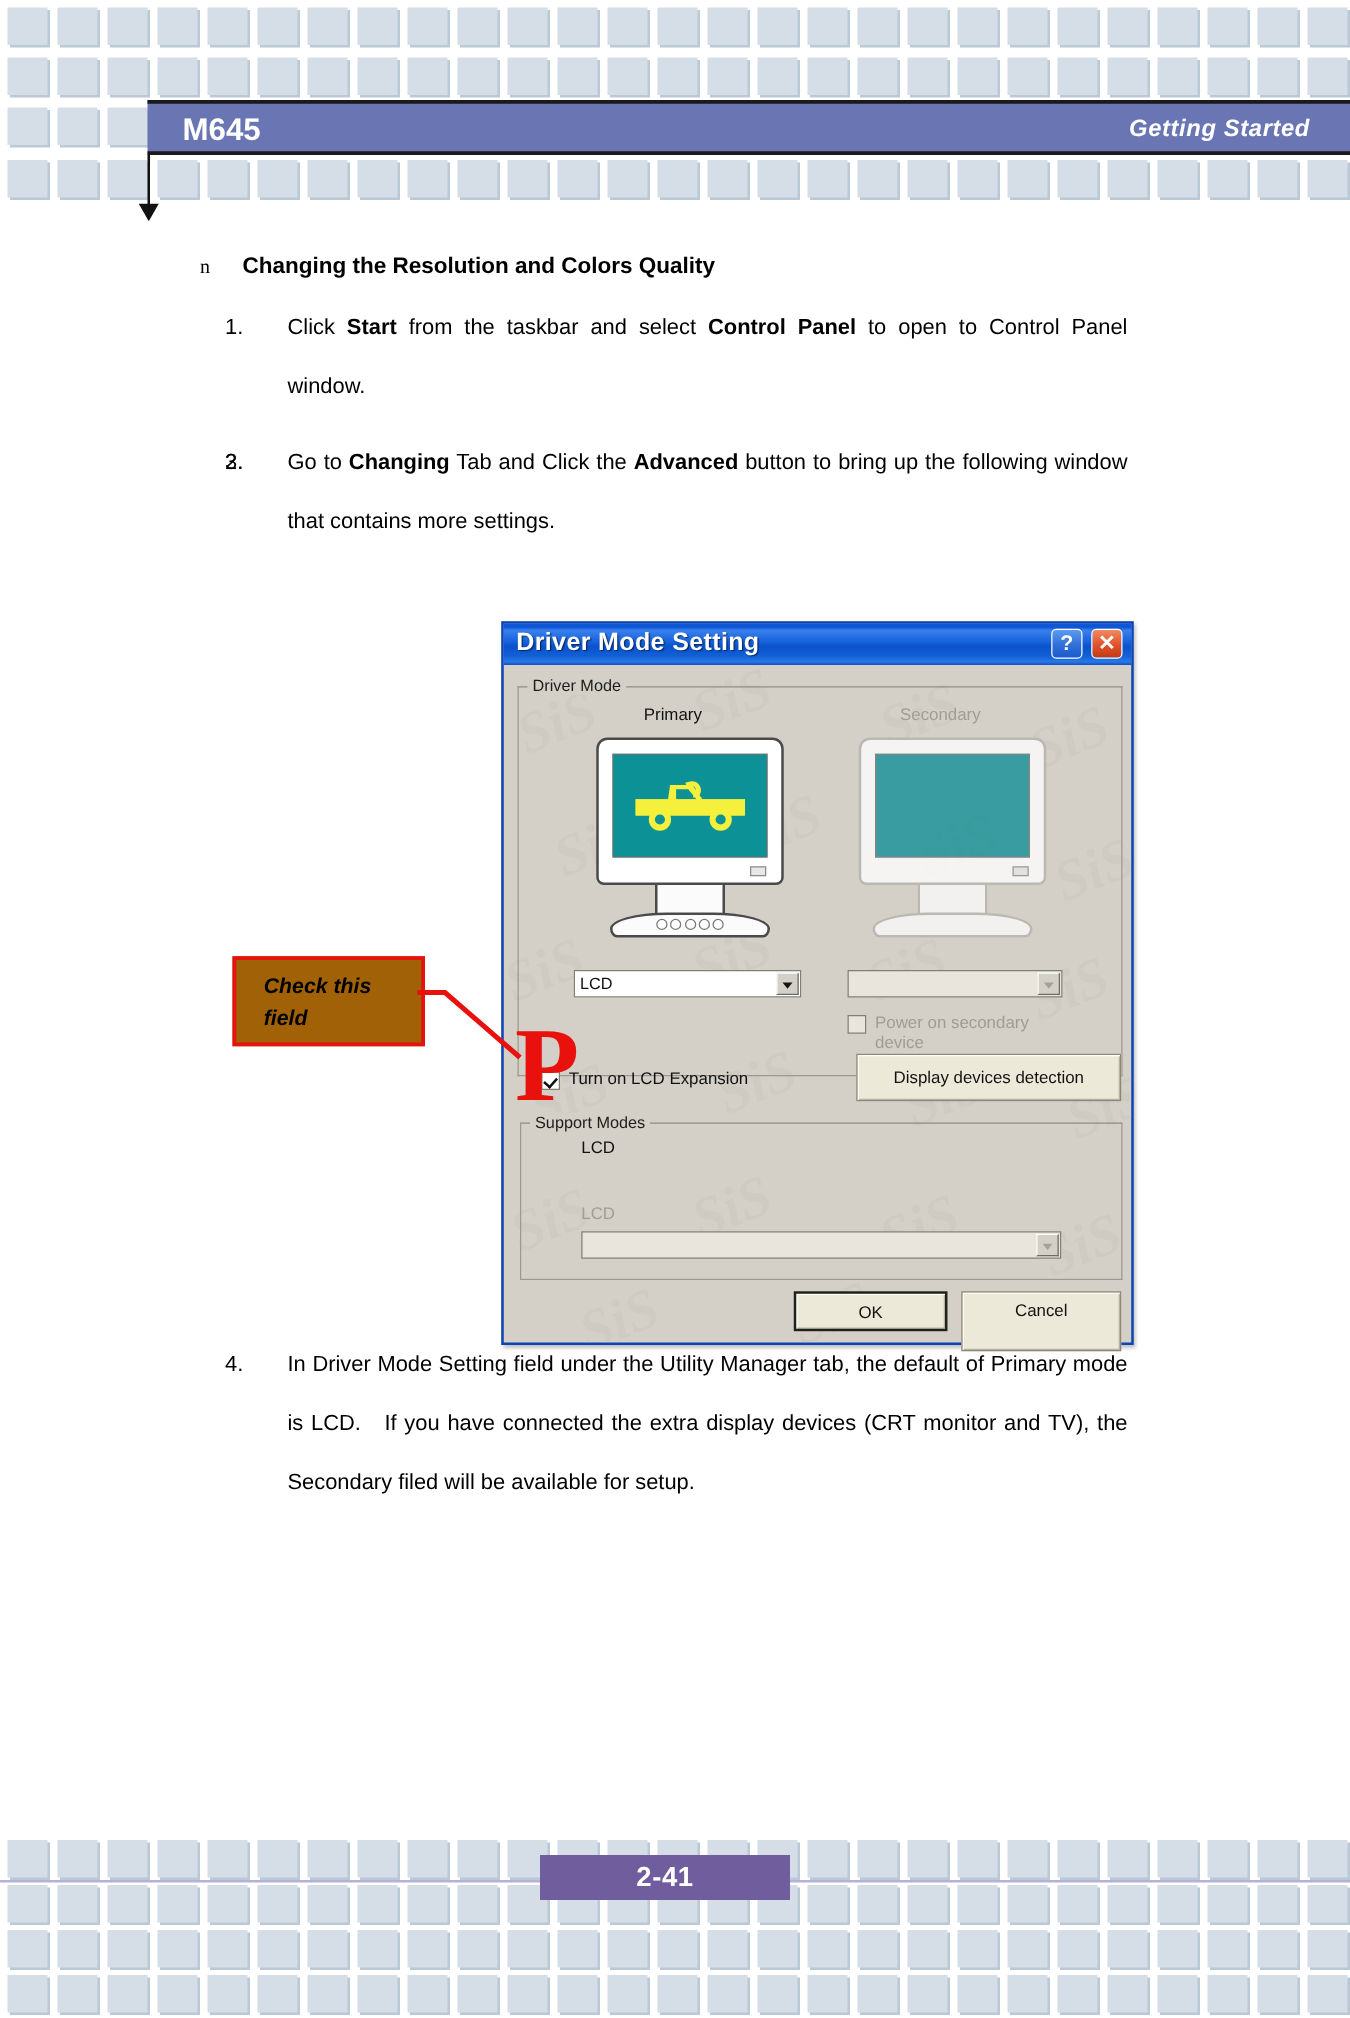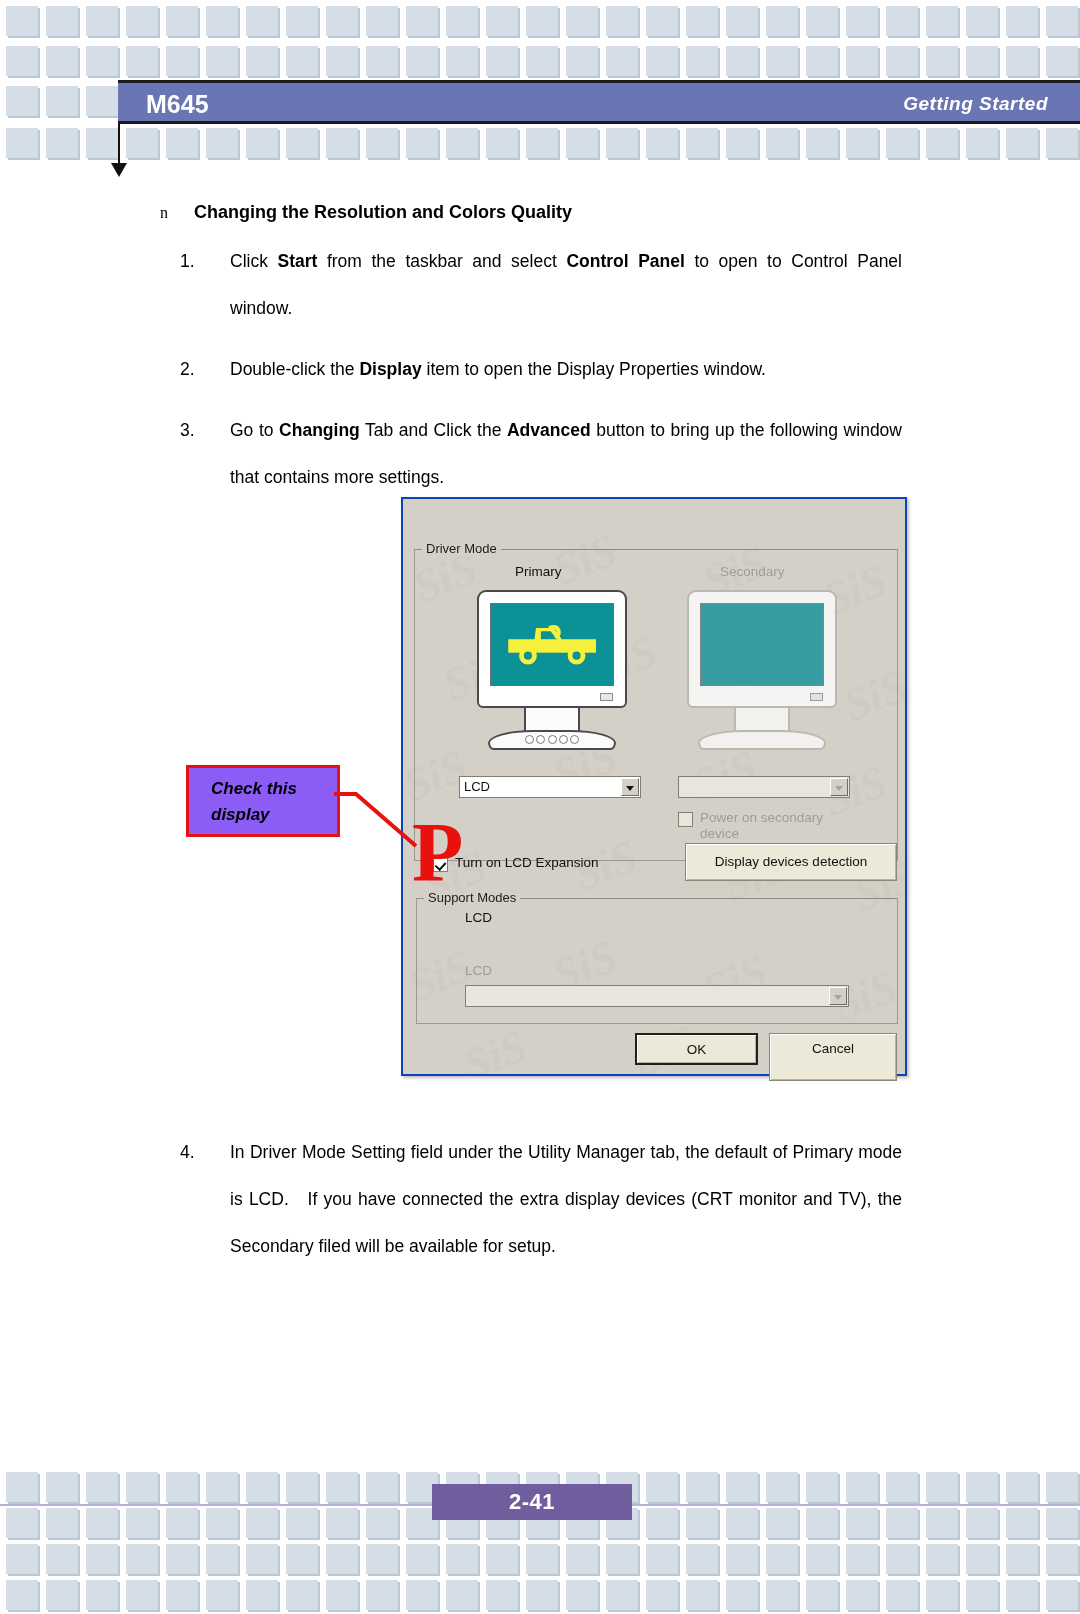--- a/index.html
+++ b/index.html
@@ -411,21 +411,21 @@
   .xpbtn.default { border: 2px solid #20201c; }
 
   
   #callout-box {
     position: absolute;
     left: 186px;
     top: 765px;
     width: 154px;
     height: 72px;
     border: 3px solid #e8110d;
-    background: #8b5cf6;
+    background: #a16207;
     box-sizing: border-box;
     z-index: 7;
   }
   #callout-box .ctext {
     position: absolute;
     left: 22px;
     top: 8px;
     font-size: 17px;
     font-weight: bold;
     font-style: italic;
@@ -599,30 +599,30 @@
 <div id="header-arrow"></div>
 
 <div id="content">
 
   <div class="section-heading">
     <span class="bullet">n</span><span class="htext">Changing the Resolution and Colors Quality</span>
   </div>
 
   <ol class="steps" id="steps-list">
       <li><span class="num">1.</span><span>Click <b>Start</b> from the taskbar and select <b>Control Panel</b> to open to Control Panel window.</span></li>
-      <li><span class="num">2.</span><span>Double-click the <b>Display</b> item to open the Display Properties window.</span></li>
+      <li><span class="num">2.</span></li>
       <li style="margin-bottom: 628px;"><span class="num">3.</span><span>Go to <b>Changing</b> Tab and Click the <b>Advanced</b> button to bring up the following window that contains more settings.</span></li>
       <li><span class="num">4.</span><span>In Driver Mode Setting field under the Utility Manager tab, the default of Primary mode is LCD.&nbsp;&nbsp; If you have connected the extra display devices (CRT monitor and TV), the Secondary filed will be available for setup.</span></li>
     </ol>
 </div>
 
 <div id="callout-box">
   <div class="ctext">
     <div>Check this</div>
-    <div>display</div>
+    <div>field</div>
   </div>
 </div>
 <svg id="callout-pointer" width="100" height="90" viewBox="0 0 100 90">
   <polyline points="4,24 26,24 86,76" fill="none" stroke="#e8110d" stroke-width="4"></polyline>
 </svg>
 <div id="callout-arrowhead">P</div>
 
 <div id="dialog">
 
   <div class="watermark">
@@ -644,20 +644,25 @@
     <span style="left:450px; top:360px;">SiS</span>
     <span style="left:5px;   top:450px;">SiS</span>
     <span style="left:150px; top:440px;">SiS</span>
     <span style="left:300px; top:455px;">SiS</span>
     <span style="left:430px; top:470px;">SiS</span>
     <span style="left:60px;  top:530px;">SiS</span>
     <span style="left:230px; top:525px;">SiS</span>
     <span style="left:380px; top:535px;">SiS</span>
   </div>
 
+  <div id="titlebar">
+    <div class="title">Driver Mode Setting</div>
+    <div class="tb-btn" id="btn-help">?</div>
+    <div class="tb-btn" id="btn-close">✕</div>
+  </div>
 
   <div class="group" id="grp-driver-mode">
     <div class="legend">Driver Mode</div>
 
     <div class="mon-label" style="left:100px; top:14px;">Primary</div>
     <div class="mon-label dim" style="left:305px; top:14px;text-align:center;">Secondary</div>
 
     <div class="monitor" style="left:62px; top:40px; width:150px; height:162px;">
       <div class="mon-body">
         <div class="mon-screen">

